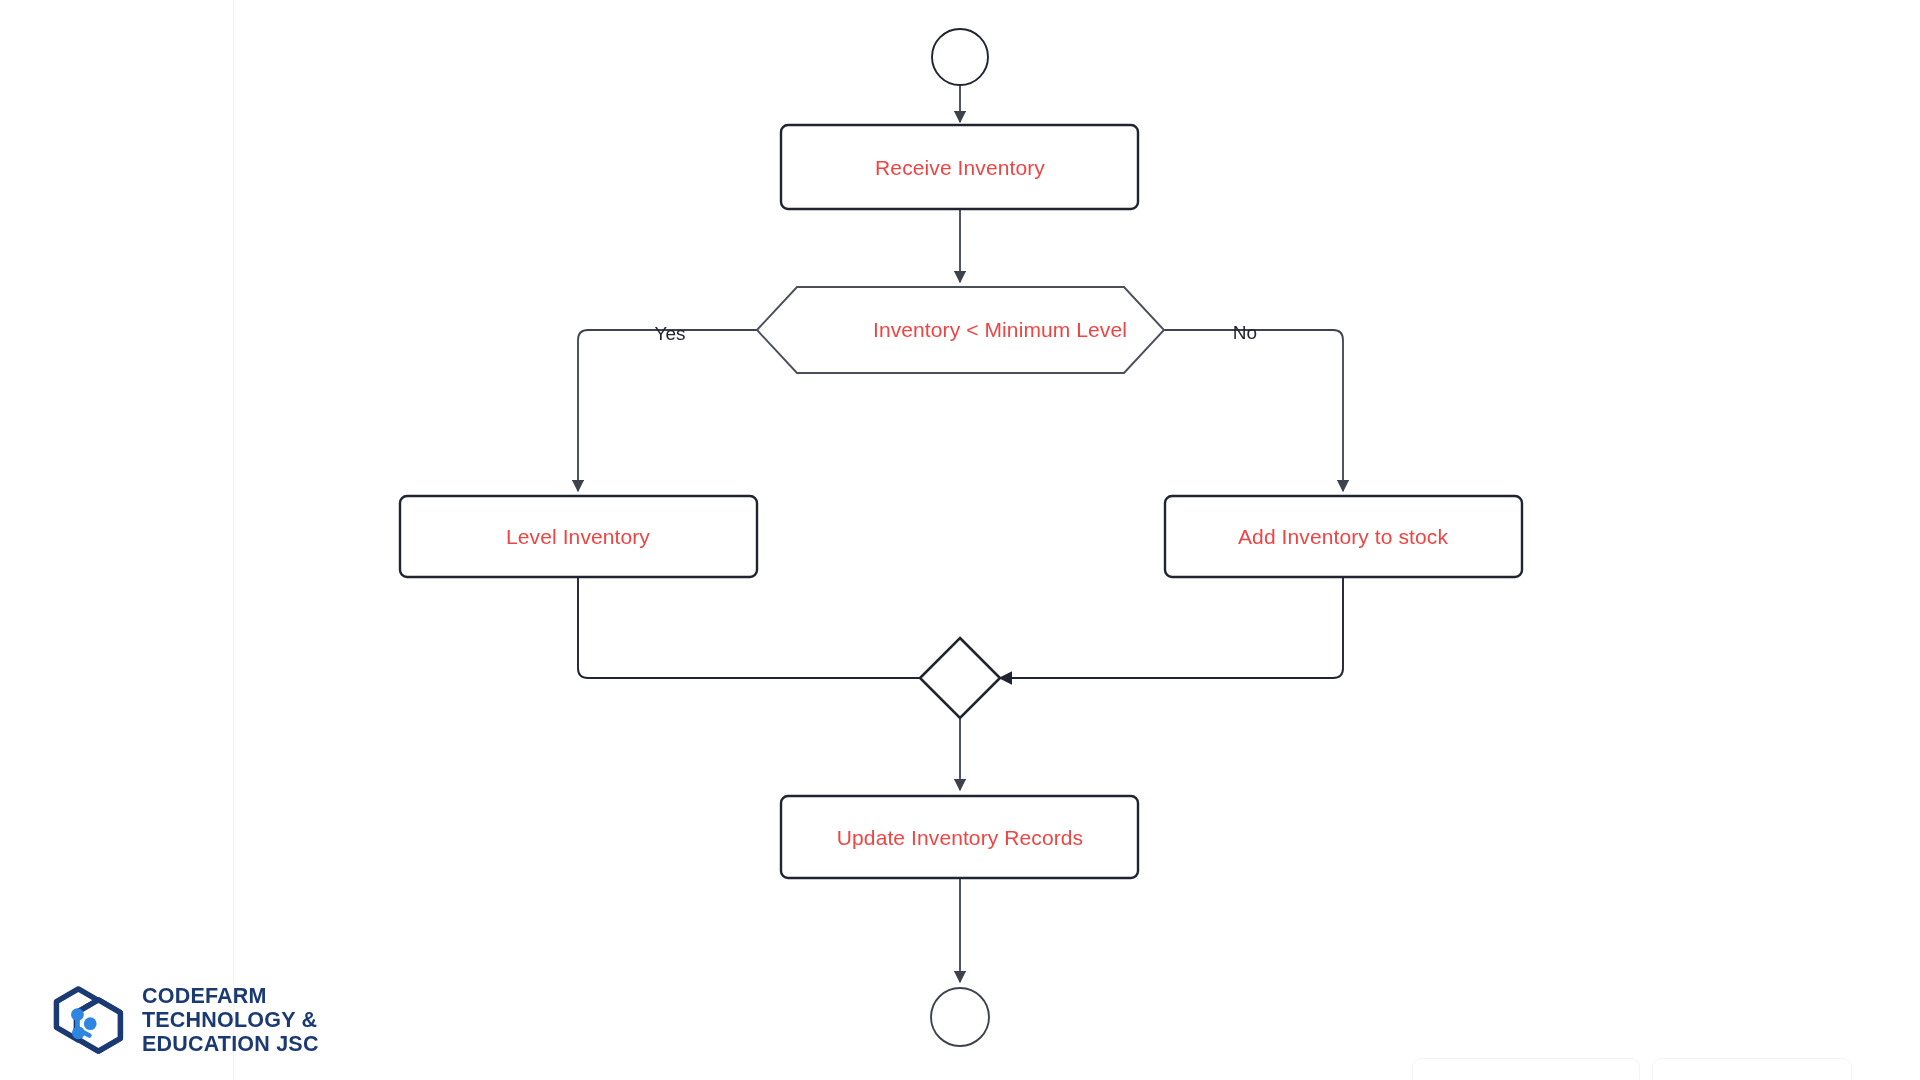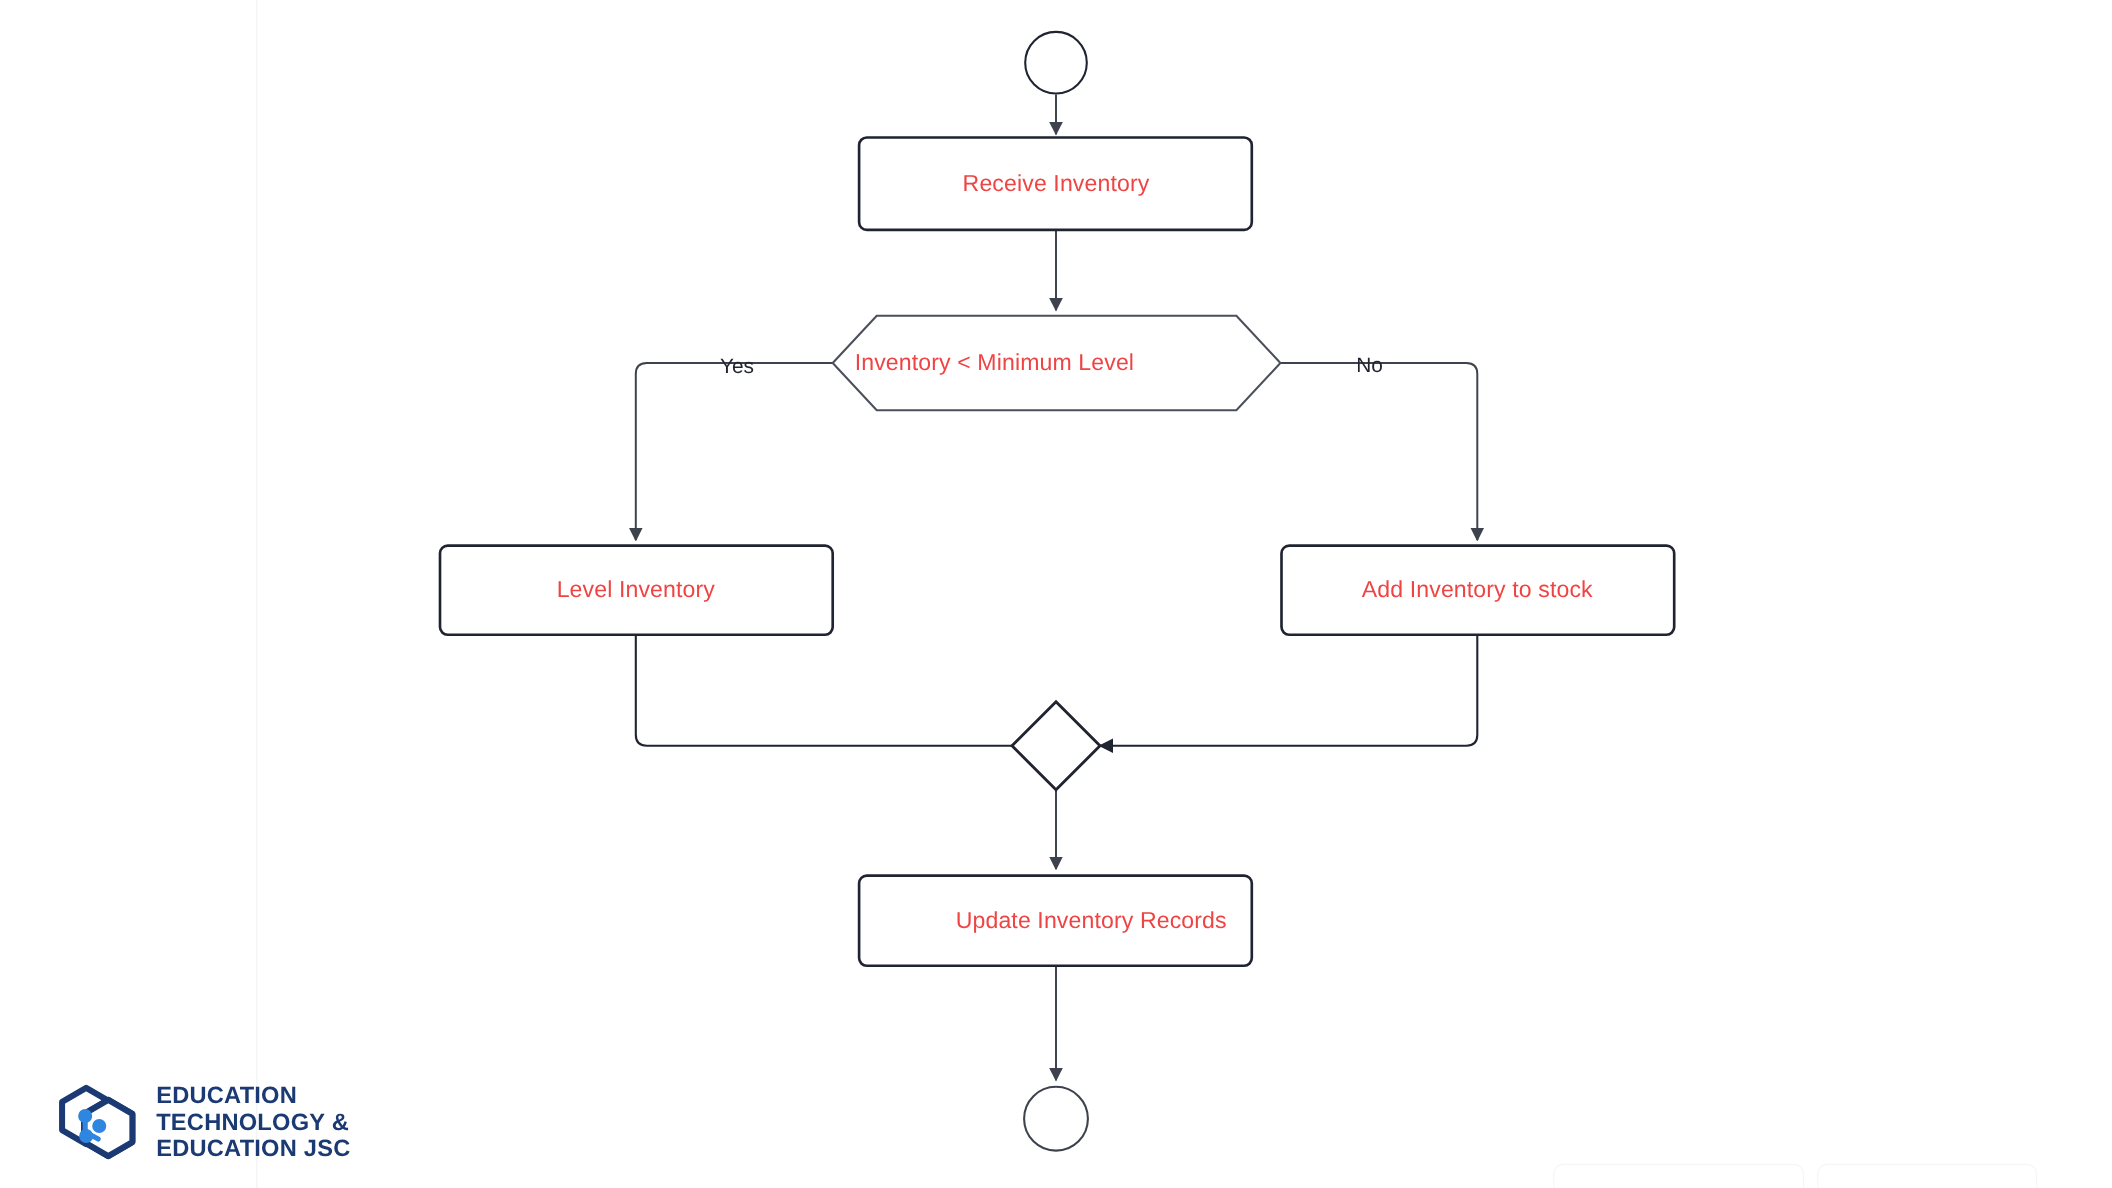--- a/index.html
+++ b/index.html
@@ -135,27 +135,27 @@
 
   <polygon points="960,638 1000,678 960,718 920,678" fill="#ffffff" stroke="#1f2430" stroke-width="2.6"></polygon>
 
   <rect x="781" y="796" width="357" height="82" rx="7" ry="7" fill="#ffffff" stroke="#1f2430" stroke-width="2.4"></rect>
 
   <circle cx="960" cy="1017" r="29" fill="#ffffff" stroke="#3d424c" stroke-width="1.9"></circle>
 </svg>
 
 <div class="node-label" style="left:960px; top:168px;">Receive Inventory</div>
 
-<div class="node-label" style="left:904px; top:330px;">Inventory &lt; Minimum Level</div>
+<div class="node-label" style="left:1000px; top:330px;">Inventory &lt; Minimum Level</div>
 
 <div class="node-label" style="left:578px; top:537px;">Level Inventory</div>
 
 <div class="node-label" style="left:1343px; top:537px;">Add Inventory to stock</div>
 
-<div class="node-label" style="left:960px; top:838px;margin-left:32px;">Update Inventory Records</div>
+<div class="node-label" style="left:960px; top:838px;">Update Inventory Records</div>
 
 <div class="edge-label" style="left:670px; top:317px;margin-top:17px;">Yes</div>
 
 <div class="edge-label" style="left:1245px; top:333px;">No</div>
 
 <div class="ghost-rule" style="left:233px; top:0px; width:1px; height:1080px;"></div>
 <div class="ghost-box" style="left:1412px; top:1058px; width:226px; height:40px;"></div>
 <div class="ghost-box" style="left:1652px; top:1058px; width:198px; height:40px;"></div>
 
 <div id="brand">
@@ -167,17 +167,17 @@
 
     <path d="M 44 38 L 68 24 L 92 38 L 92 66 L 68 80 L 44 66 Z" fill="#ffffff" stroke="#ffffff" stroke-width="0"></path>
     <path d="M 44 38 L 68 24 L 92 38 L 92 66 L 68 80 L 44 66 Z" fill="none" stroke="#1b3a73" stroke-width="6" stroke-linejoin="round"></path>
 
     <path d="M 45 41 L 45 56 L 58 63" fill="none" stroke="#2f86e0" stroke-width="5" stroke-linecap="round" stroke-linejoin="round"></path>
     <circle cx="45" cy="40" r="7" fill="#2f86e0"></circle>
     <circle cx="59" cy="50" r="7" fill="#2f86e0"></circle>
     <circle cx="46" cy="60" r="7" fill="#2f86e0"></circle>
   </svg>
   <div id="brand-text">
-    <div>EDUCATION</div>
+    <div>CODEFARM</div>
     <div>TECHNOLOGY &amp;</div>
     <div>EDUCATION JSC</div>
   </div>
 </div>
 
 </body></html>

